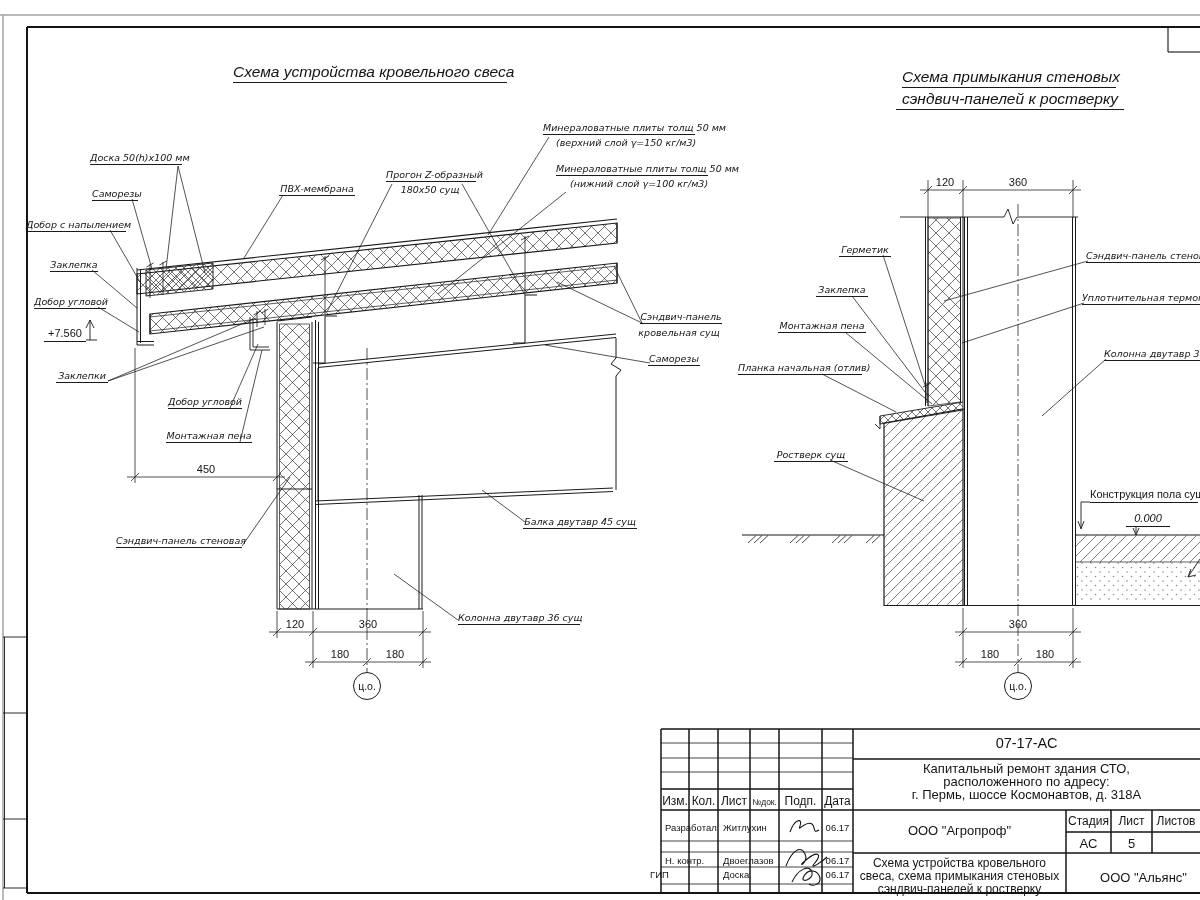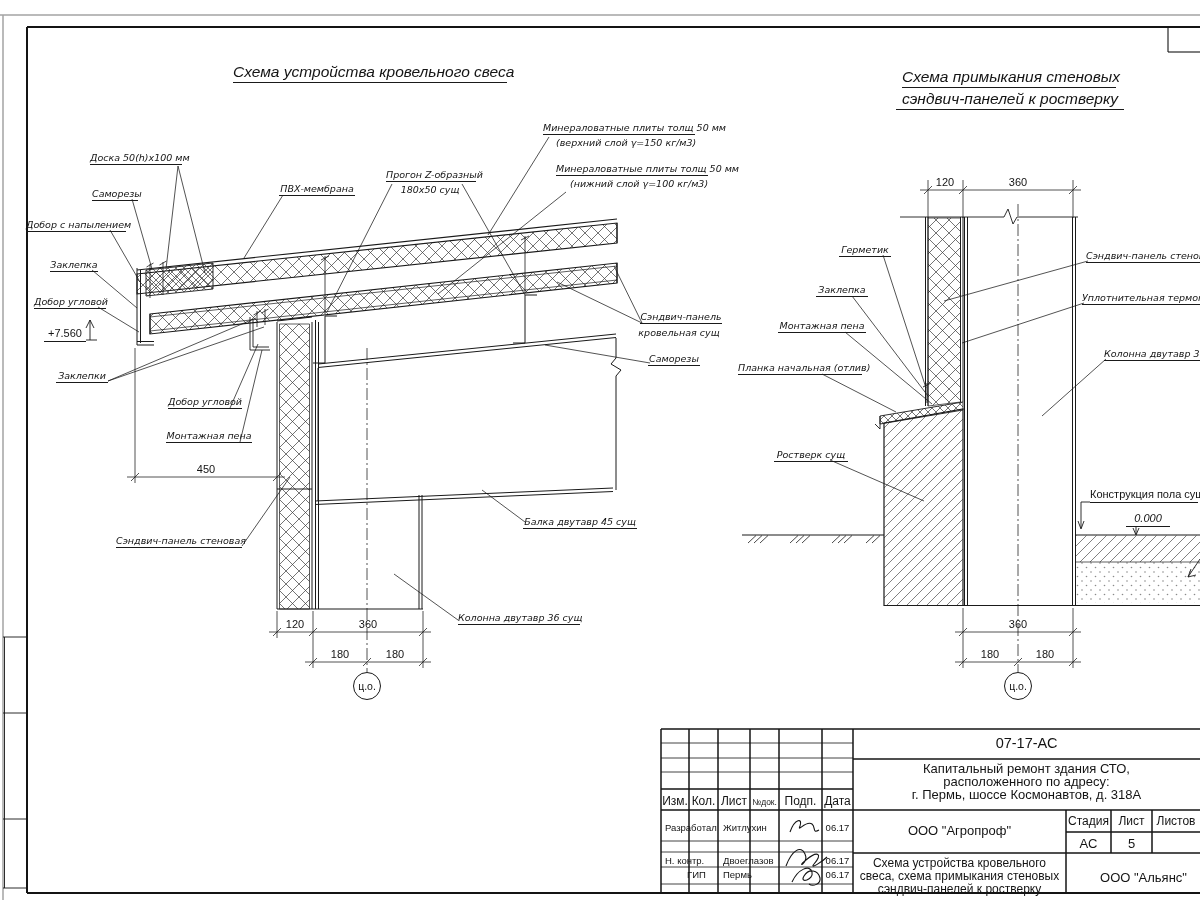--- a/index.html
+++ b/index.html
@@ -382,22 +382,22 @@
 <div class="tb tb8" style="left:750px;top:786px;width:29px;">№док.</div>
 <div class="tb tb12" style="left:779px;top:783px;width:43px;">Подп.</div>
 <div class="tb tb12" style="left:822px;top:783px;width:31px;">Дата</div>
 
 <div class="tb tb9 tbl" style="left:665px;top:811px;width:55px;">Разработал</div>
 <div class="tb tb9 tbl" style="left:723px;top:811px;width:55px;">Житлухин</div>
 <div class="tb tb9" style="left:822px;top:811px;width:31px;">06.17</div>
 <div class="tb tb9 tbl" style="left:665px;top:844px;width:55px;">Н. контр.</div>
 <div class="tb tb9 tbl" style="left:723px;top:844px;width:55px;">Двоеглазов</div>
 <div class="tb tb9" style="left:822px;top:844px;width:31px;">06.17</div>
-<div class="tb tb9 tbl" style="left:687px;top:858px;width:55px;">ГИП</div>
-<div class="tb tb9 tbl" style="left:723px;top:858px;width:55px;">Пермь</div>
+<div class="tb tb9 tbl" style="left:650px;top:858px;width:55px;">ГИП</div>
+<div class="tb tb9 tbl" style="left:723px;top:858px;width:55px;">Доска</div>
 <div class="tb tb9" style="left:822px;top:858px;width:31px;">06.17</div>
 
 <div class="tb tb13" style="left:853px;top:812px;width:213px;">ООО "Агропроф"</div>
 <div class="tb tb12" style="left:1066px;top:803px;width:45px;">Стадия</div>
 <div class="tb tb12" style="left:1111px;top:803px;width:41px;">Лист</div>
 <div class="tb tb12" style="left:1152px;top:803px;width:48px;">Листов</div>
 <div class="tb tb13" style="left:1066px;top:825px;width:45px;">АС</div>
 <div class="tb tb13" style="left:1111px;top:825px;width:41px;">5</div>
 <div class="tb tb12" style="left:853px;top:845px;width:213px;">Схема устройства кровельного</div>
 <div class="tb tb12" style="left:853px;top:858px;width:213px;">свеса, схема примыкания стеновых</div>

